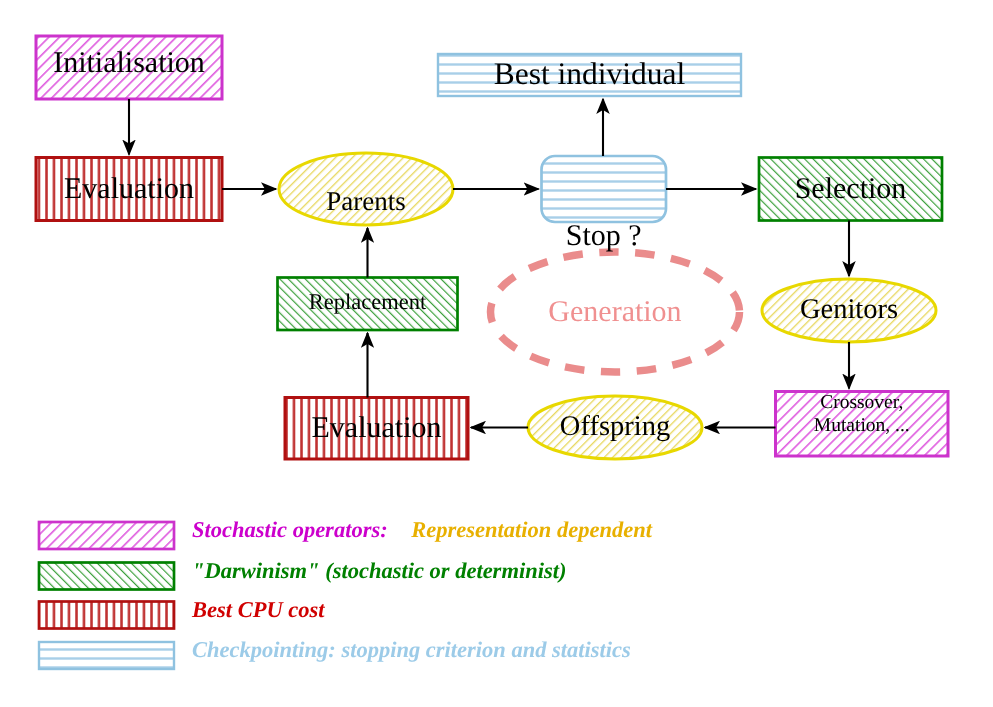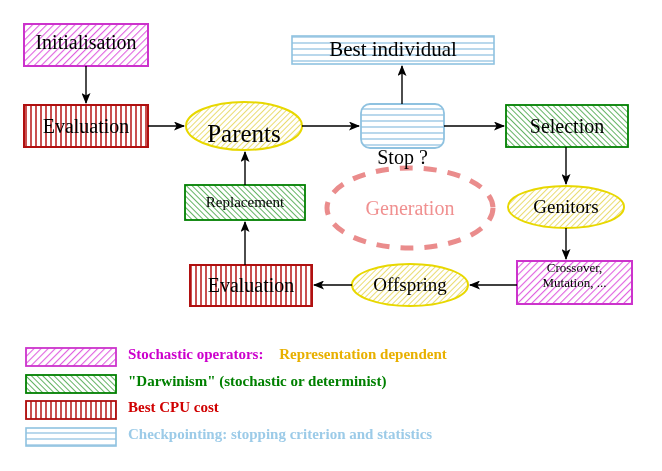--- a/index.html
+++ b/index.html
@@ -10,21 +10,21 @@
   svg#canvas{position:absolute;left:0;top:0;width:662px;height:471px;}
 
   .nodelabel{
     position:absolute;display:flex;align-items:center;justify-content:center;
     text-align:center;color:#000;pointer-events:none;
     font-family:"Liberation Serif","DejaVu Serif",serif;
   }
   .lg-text{
     position:absolute;white-space:nowrap;
     font-family:"Liberation Serif","DejaVu Serif",serif;
-    font-weight:bold;font-size:15px;
+    font-weight:bold;font-size:15px;font-style:italic;
   }
 </style>
 </head>
 <body>
 
 <div id="stage">
 
   <svg id="canvas" xmlns="http://www.w3.org/2000/svg">
     <defs>
 
@@ -99,21 +99,21 @@
     <rect x="26" y="348" width="90" height="18" fill="url(#p-magenta)" stroke="#cc33cc" stroke-width="1.8"></rect>
     <rect x="26" y="375" width="90" height="18" fill="url(#p-green)" stroke="#008000" stroke-width="1.8"></rect>
     <rect x="26" y="401" width="90" height="18" fill="url(#p-red)" stroke="#b01010" stroke-width="1.8"></rect>
     <rect x="26" y="428" width="90" height="18" fill="url(#p-blue)" stroke="#8fc2e0" stroke-width="1.6"></rect>
   </svg>
 
   <div class="nodelabel" style="left:24px;top:24px;width:124px;height:36px;font-size:20px;">Initialisation</div>
 
   <div class="nodelabel" style="left:24px;top:105px;width:124px;height:42px;font-size:20px;">Evaluation</div>
 
-  <div class="nodelabel" style="left:186px;top:102px;width:116px;height:64px;font-size:25px;">Parents</div>
+  <div class="nodelabel" style="left:186px;top:102px;width:116px;height:64px;font-size:18px;">Parents</div>
 
   <div class="nodelabel" style="left:292px;top:33px;width:202px;height:32px;font-size:21px;">Best individual</div>
 
   <div class="nodelabel" style="left:361px;top:104px;width:83px;height:44px;font-size:20px;margin-top:31px;">Stop ?</div>
 
   <div class="nodelabel" style="left:506px;top:105px;width:122px;height:42px;font-size:20px;">Selection</div>
 
   <div class="nodelabel" style="left:185px;top:185px;width:120px;height:35px;font-size:15px;text-align:right;">Replacement</div>
 
   <div class="nodelabel" style="left:508px;top:186px;width:116px;height:42px;font-size:19px;">Genitors</div>

